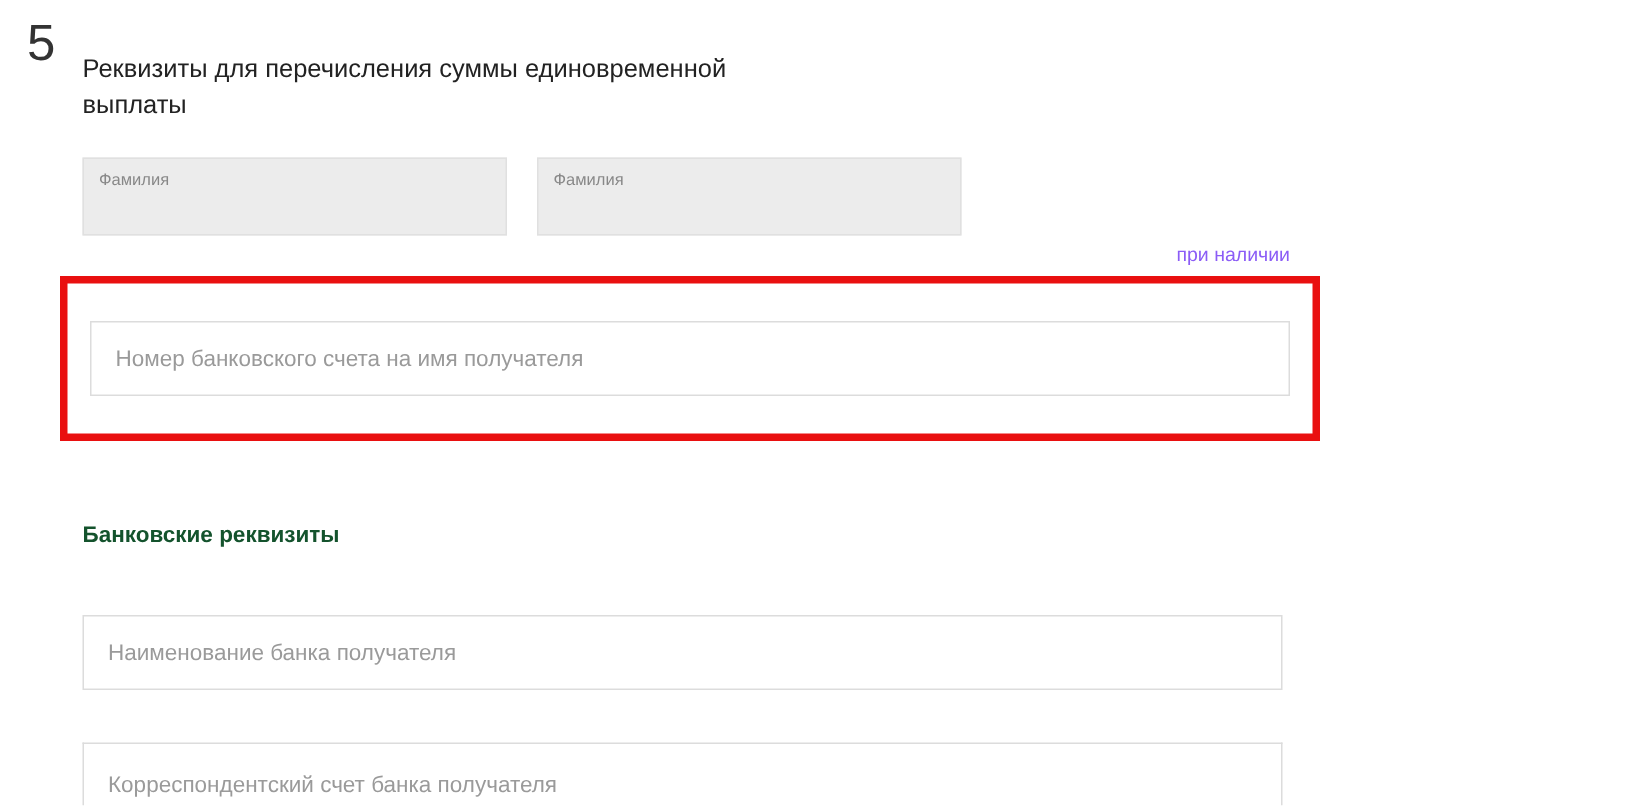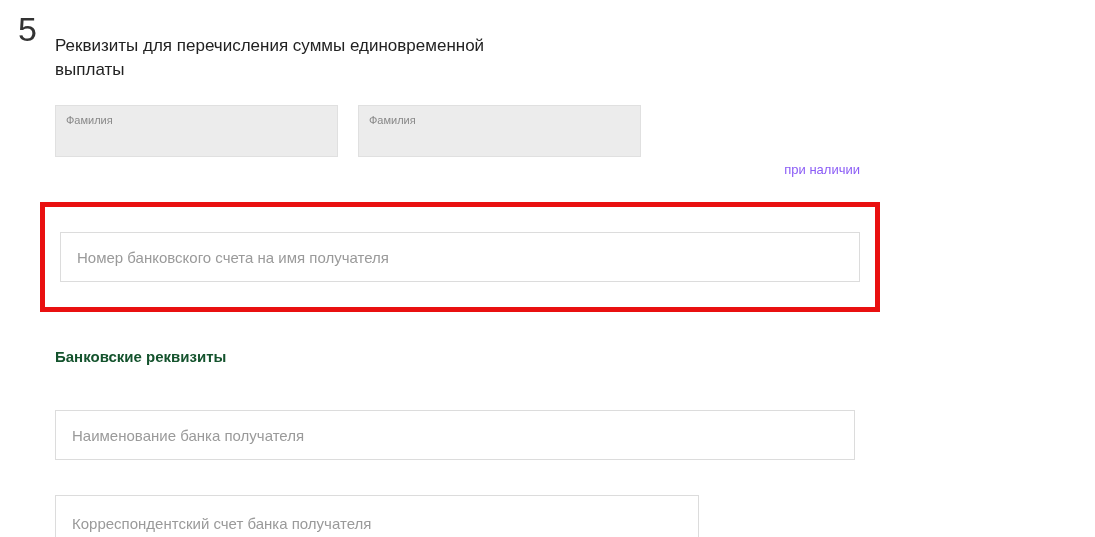--- a/index.html
+++ b/index.html
@@ -70,21 +70,21 @@
       left: 605px;
       top: 162px;
       width: 255px;
       text-align: right;
       font-size: 13px;
       color: #8b5cf6;
     }
     .highlight-box {
       position: absolute;
       left: 40px;
-      top: 202px;
+      top: 184px;
       width: 840px;
       height: 110px;
       border: 5px solid #e91010;
       display: flex;
       align-items: center;
       justify-content: center;
       padding: 0 15px;
     }
     .full-input {
       width: 100%;
@@ -120,21 +120,21 @@
       color: #b91c1c;
       outline: none;
     }
     .bank-name-input::placeholder {
       color: #9a9a9a;
     }
     .corr-account-input {
       position: absolute;
       left: 55px;
       top: 495px;
-      width: 644px;
+      width: 800px;
       height: 42px;
       border: 1px solid #dcdcdc;
       border-bottom: none;
       background: #ffffff;
       padding: 13px 16px 0 16px;
       font-size: 15px;
       color: #333;
       outline: none;
     }
     .corr-account-input::placeholder {

